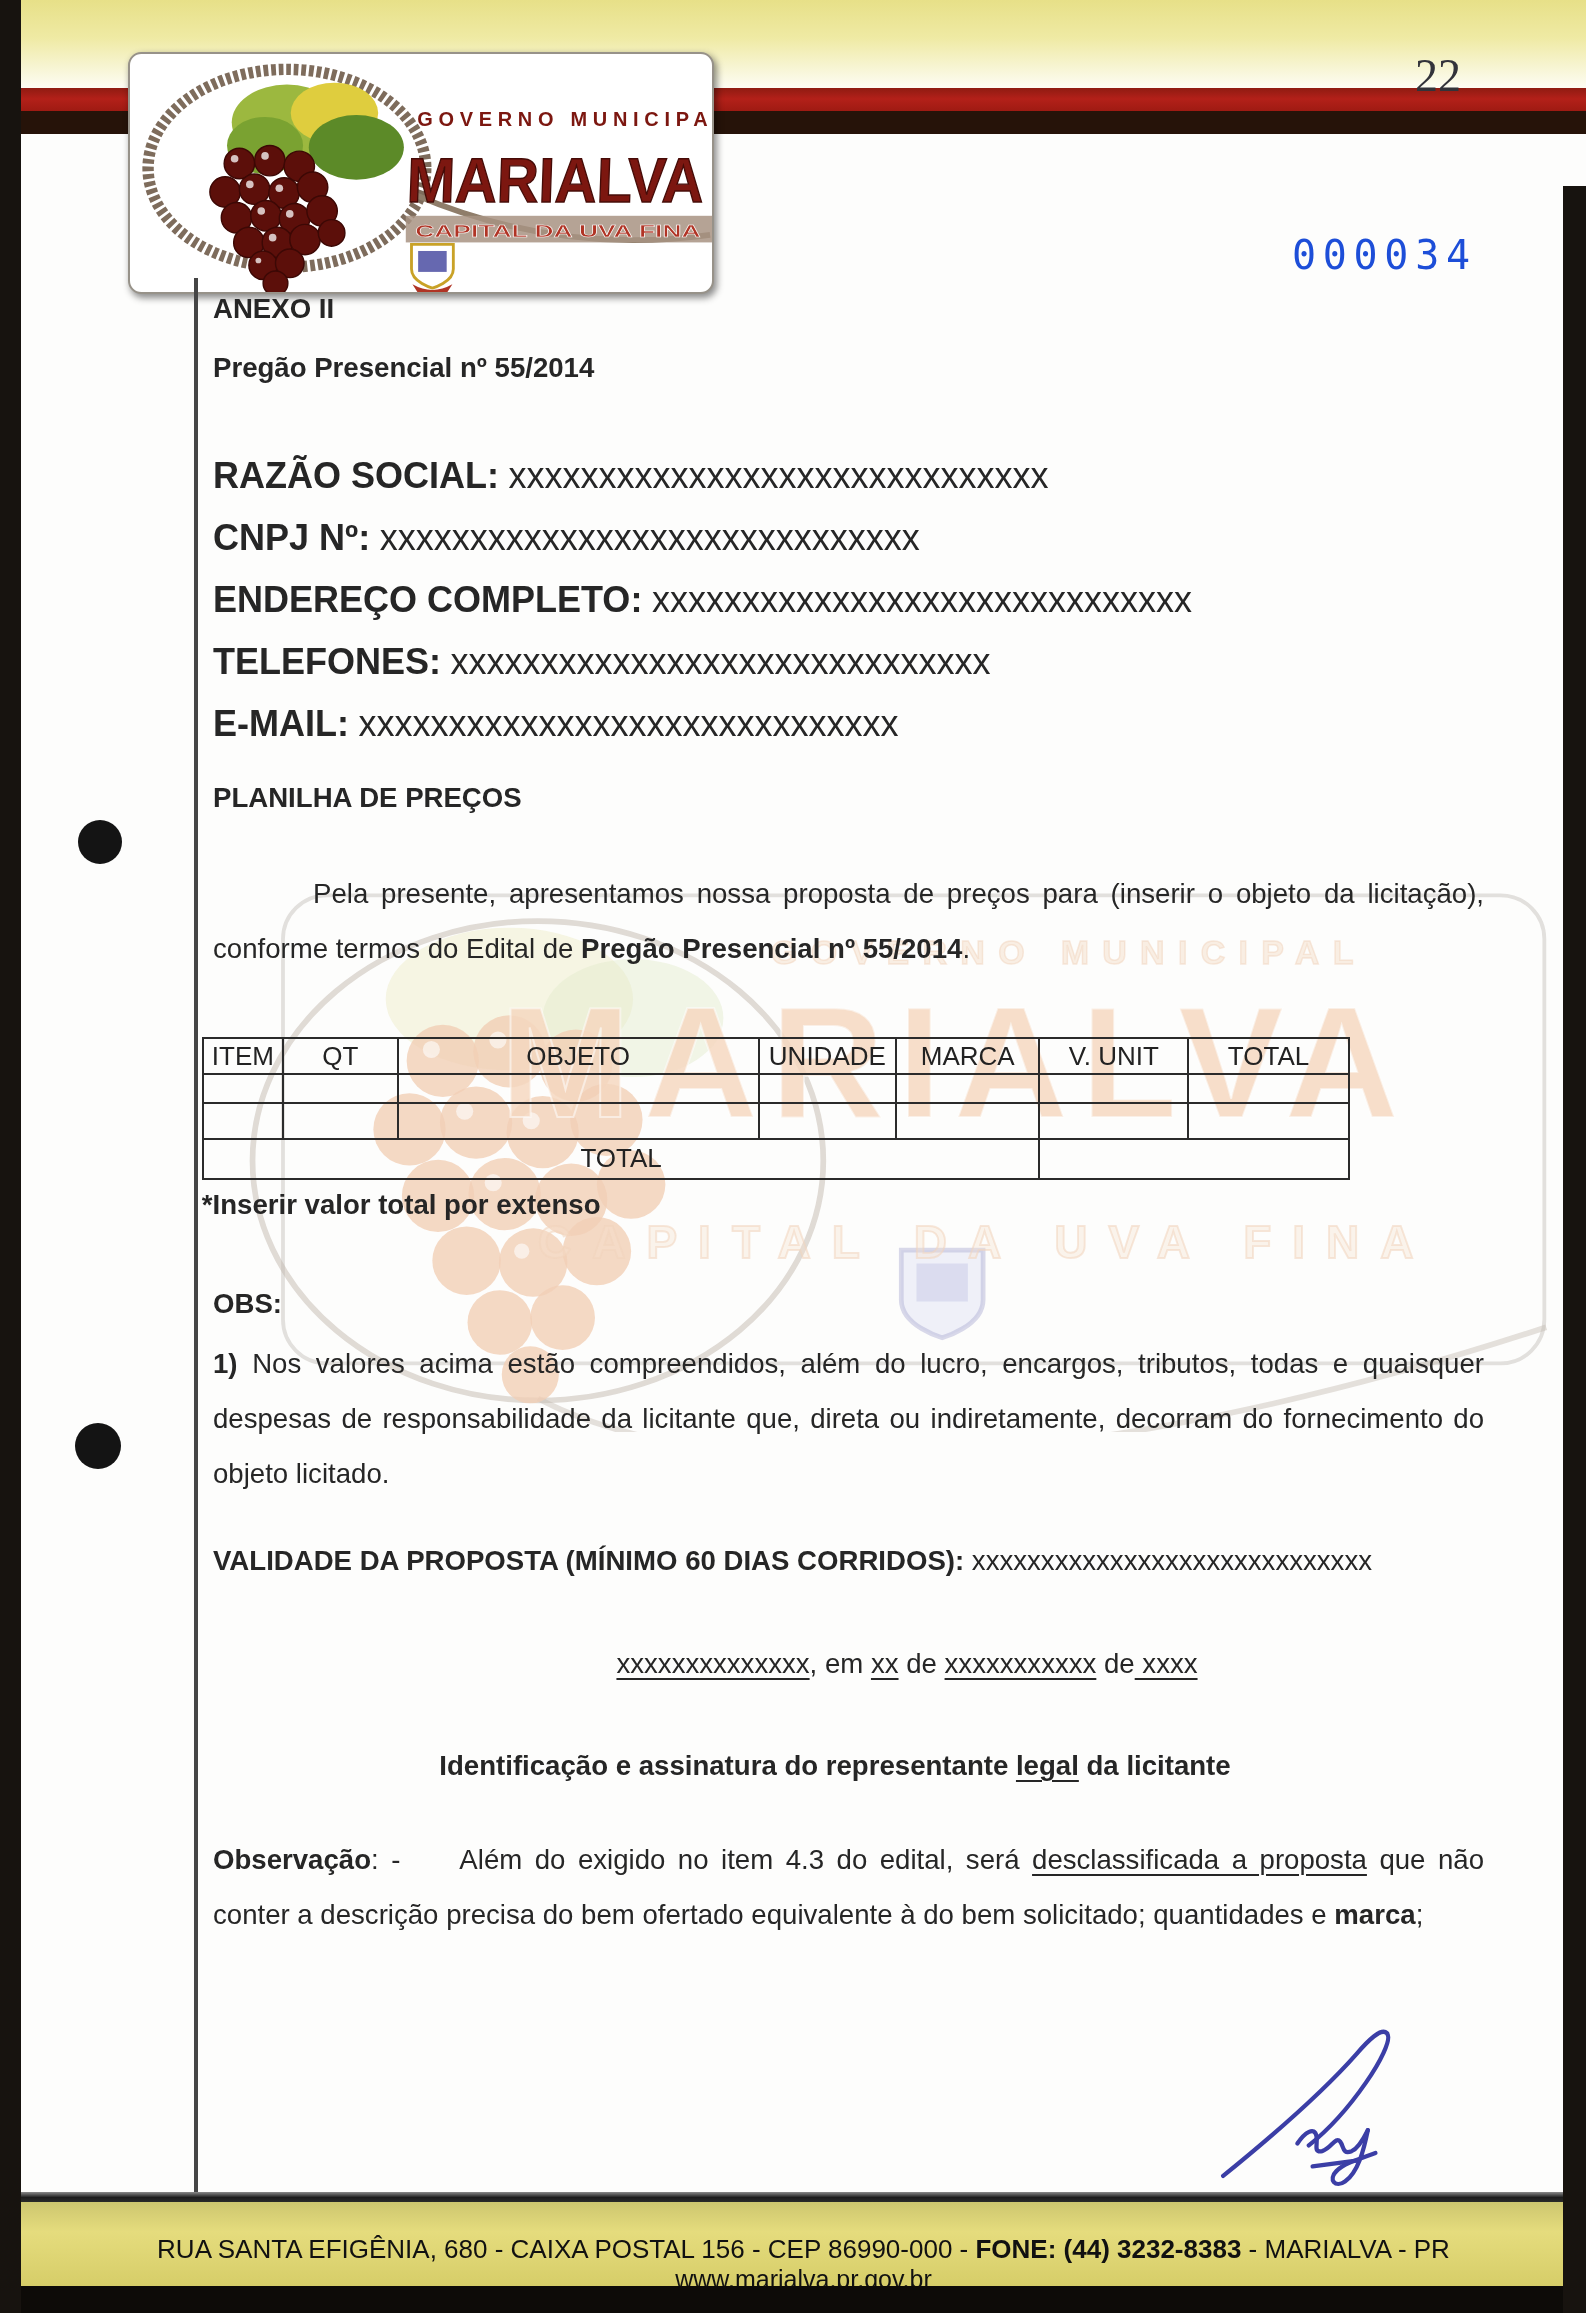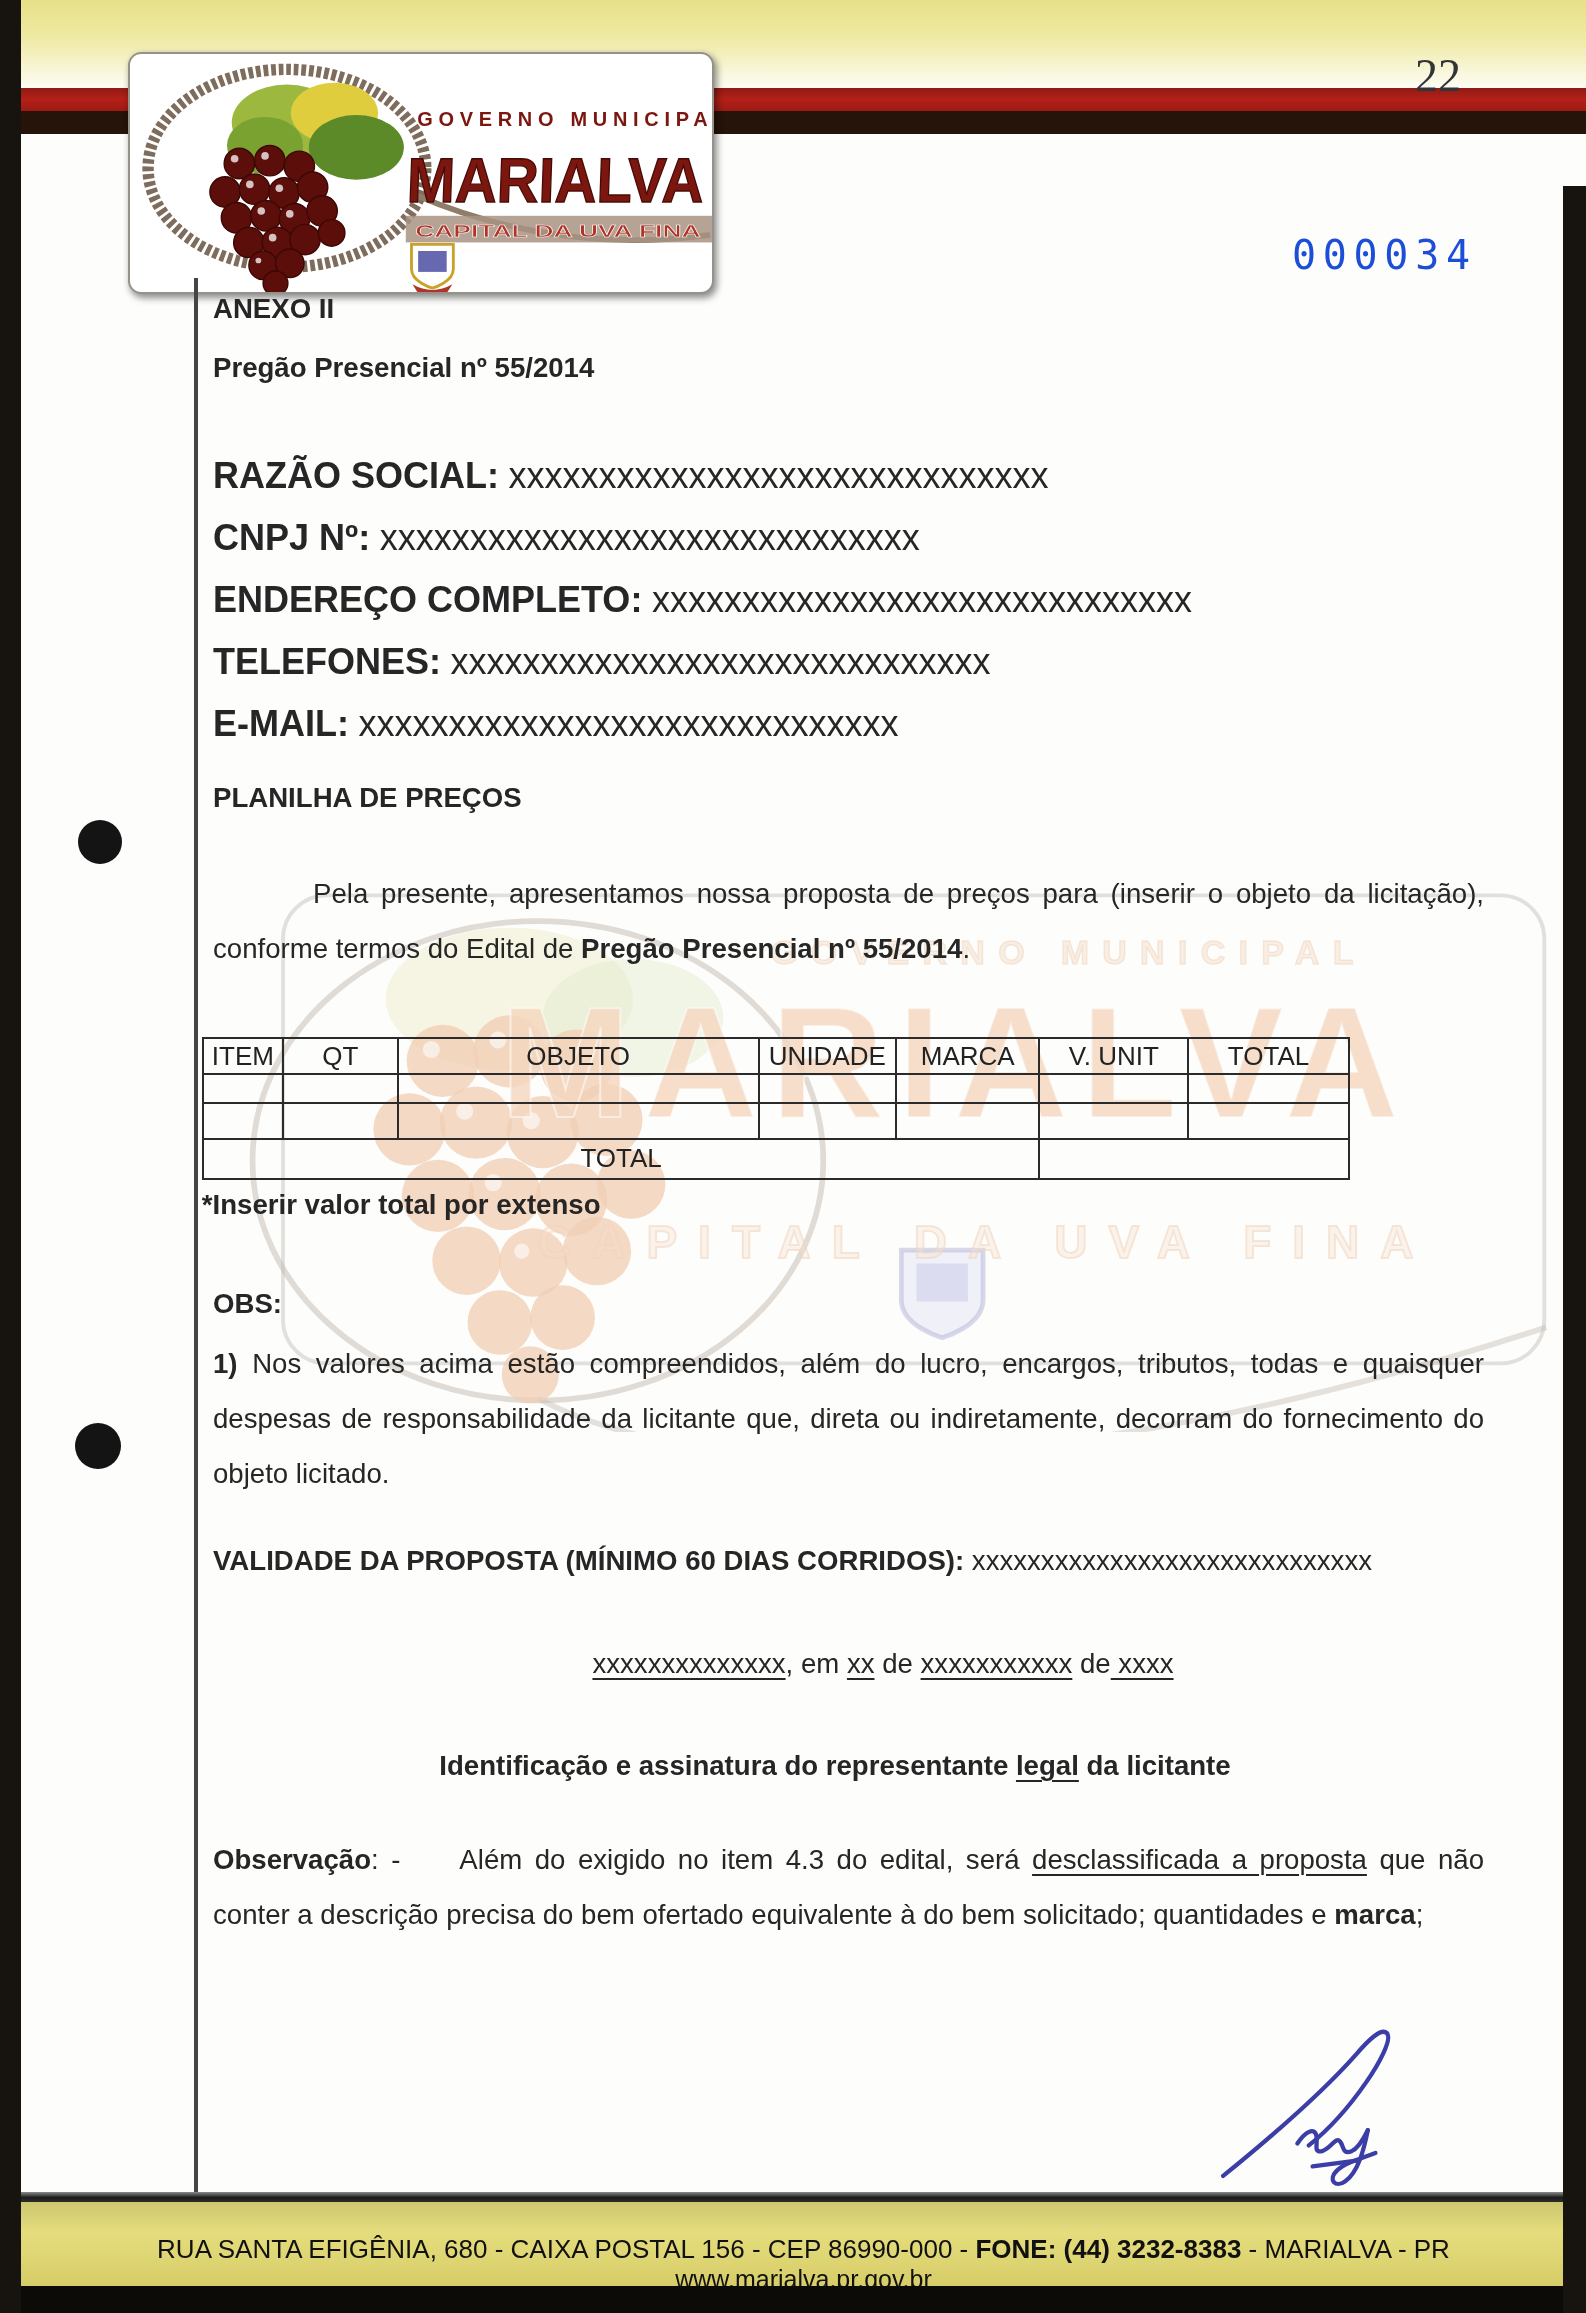--- a/index.html
+++ b/index.html
@@ -282,21 +282,21 @@
 
   <div class="line b" style="left:15px;top:1010px;">OBS:</div>
   <div class="para" style="left:15px;top:1058px;width:1271px;">
     <span class="b">1)</span><span> Nos valores acima estão compreendidos, além do lucro, encargos, tributos, todas e quaisquer despesas de responsabilidade da licitante que, direta ou indiretamente, decorram do fornecimento do objeto licitado.</span>
   </div>
 
   <div class="line" style="left:15px;top:1267px;">
     <span class="b">VALIDADE DA PROPOSTA (MÍNIMO 60 DIAS CORRIDOS): </span><span>xxxxxxxxxxxxxxxxxxxxxxxxxxxxx</span>
   </div>
 
-  <div class="line" style="left:0;top:1370px;width:1274px;padding-left:48px;text-align:center;">
+  <div class="line" style="left:0;top:1370px;width:1274px;padding-left:72px;text-align:center;">
     <span class="u">xxxxxxxxxxxxxx</span><span>, em </span><span class="u">xx</span><span> de </span><span class="u">xxxxxxxxxxx</span><span> de</span><span class="u"> xxxx</span>
   </div>
 
   <div class="line b" style="left:0;top:1472px;width:1274px;text-align:center;">
     <span>Identificação e assinatura do representante </span><span class="u">legal</span><span> da licitante</span>
   </div>
 
   <div class="para" style="left:15px;top:1554px;width:1271px;">
     <span class="b">Observação</span><span style="margin-right:59px;">: -</span><span>Além do exigido no item 4.3 do edital, será </span><span class="u">desclassificada a proposta</span><span> que não conter a descrição precisa do bem ofertado equivalente à do bem solicitado; quantidades e </span><span class="b">marca</span><span>;</span>
   </div>

